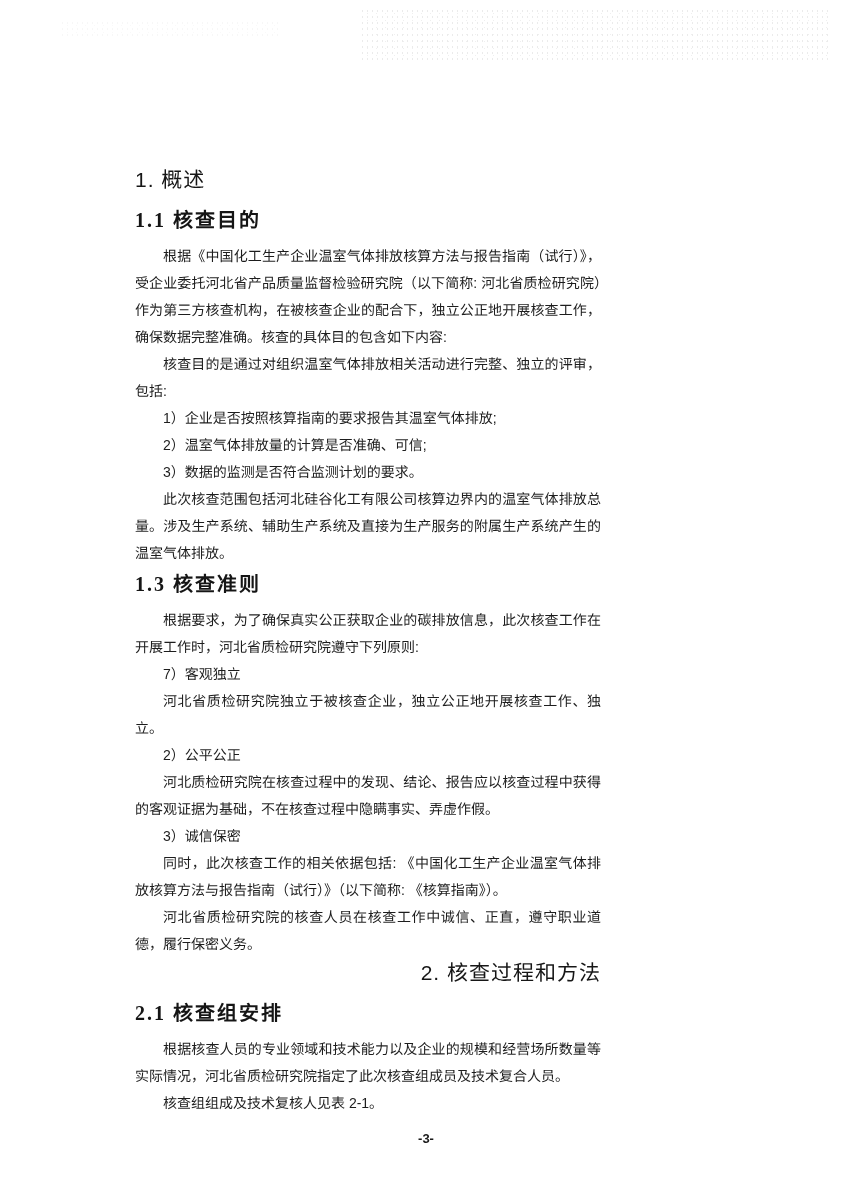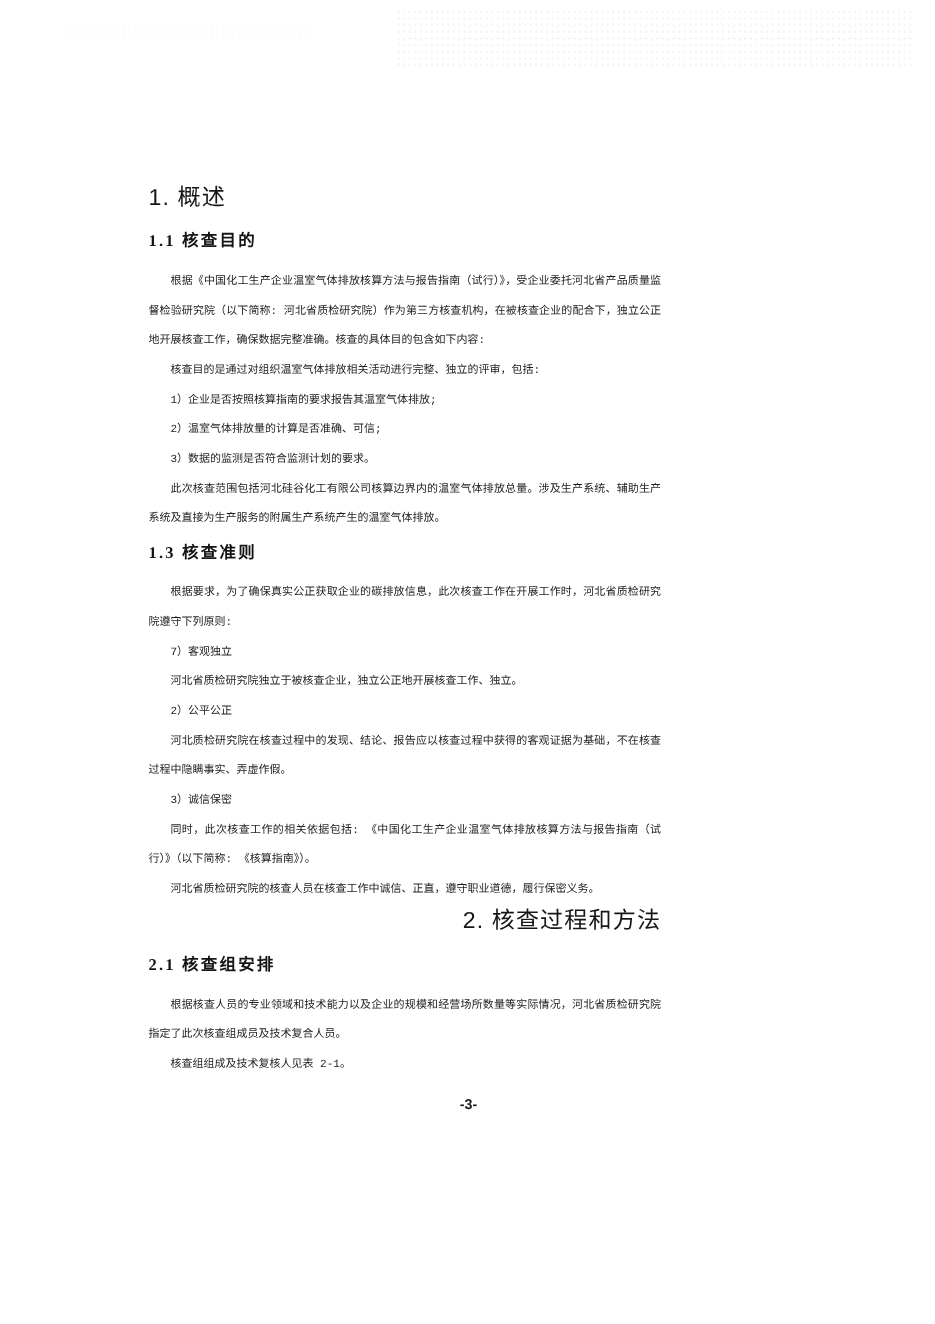--- a/index.html
+++ b/index.html
@@ -38,31 +38,31 @@
     line-height: 30px;
     font-weight: 500;
     letter-spacing: 1px;
     margin: 0 0 10px 0;
     color: #161616;
   }
   .h1.mt { margin-top: 0px; text-align: right; }
 
   .h2 {
     font-family: "Liberation Serif", "DejaVu Serif", serif;
-    font-size: 15px;
+    font-size: 20px;
     line-height: 30px;
     font-weight: 700;
     letter-spacing: 2px;
     margin: 2px 0 8px 0;
     color: #151515;
   }
 
   .p {
-    font-family: Liberation Mono, monospace;
-    font-size: 10px;
+    font-family: Liberation Sans, sans-serif;
+    font-size: 14px;
     line-height: 27px;
     text-indent: 2em;
     text-align: justify;
     text-justify: inter-ideograph;
     word-break: break-all;
     color: #1d1d1d;
   }
 
   .footer {
     margin-top: 14px;

